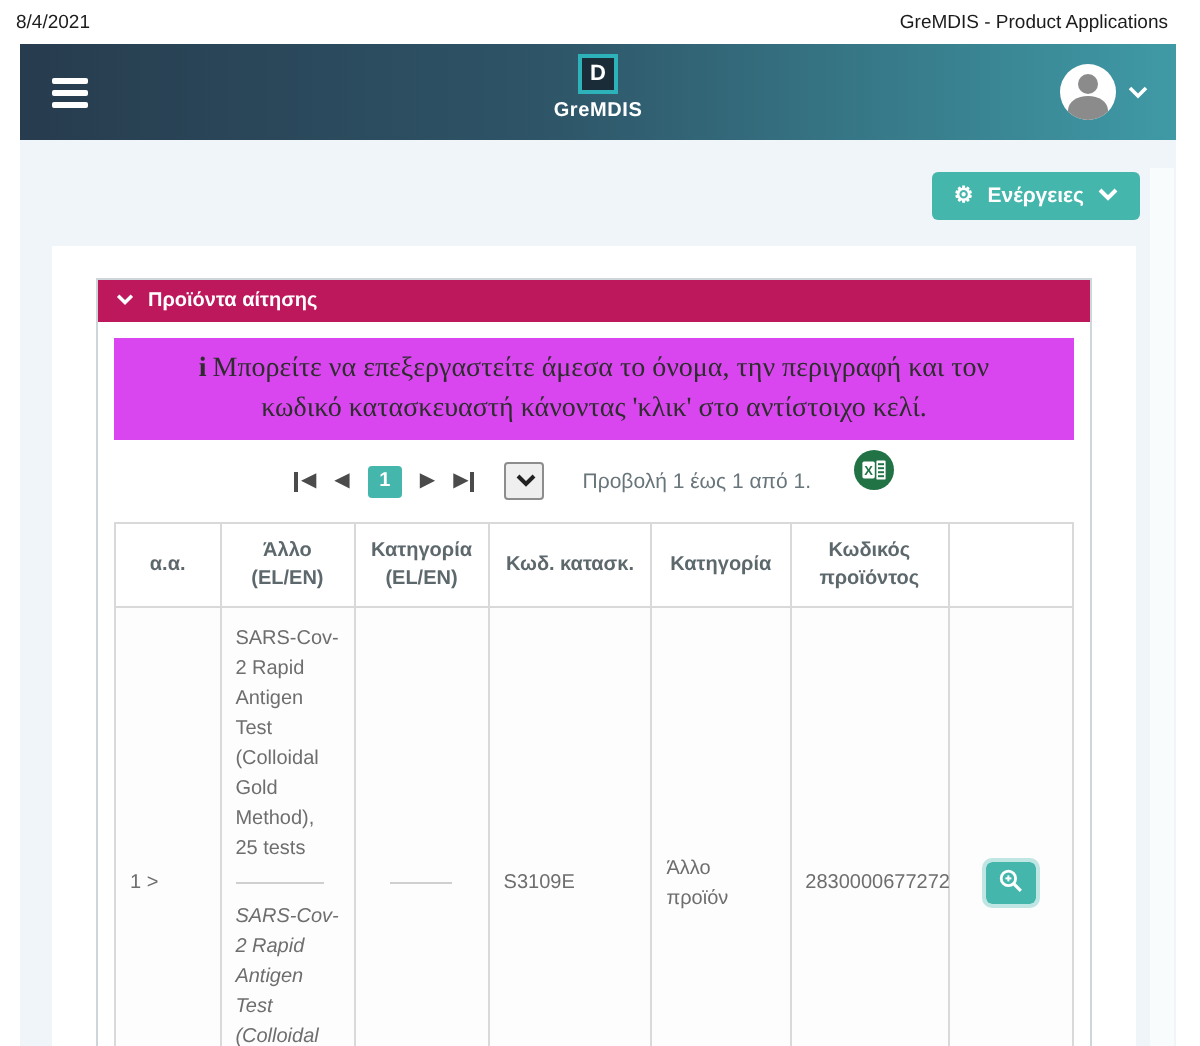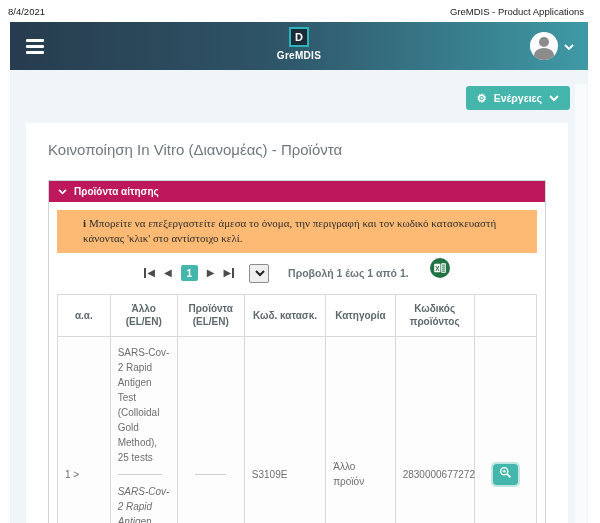--- a/index.html
+++ b/index.html
@@ -51,38 +51,38 @@
   .card { background:#fff; margin:13px 20px 0 16px; padding:16px 8px 8px 8px;
     min-height:394px; }
   .page-title { color:#6f7a80; font-size:15px; font-weight:normal;
     margin:2px 6px 22px 14px; }
 
   
   .panel { margin:0 14px; border:1px solid #cdd6da; }
   .panel-header { background:#be185d; color:#fff; font-size:10px; font-weight:bold;
     padding:5px 9px; display:flex; align-items:center; gap:7px; cursor:pointer; }
   .panel-body { padding:8px; background:#fff; }
-  .info-box { background:#fdba74; color:#2d2d2d; 
-    font-family:"Liberation Serif", serif; font-size:11px; line-height:1.4;
+  .info-box { background:#d946ef; color:#2d2d2d; text-align:center;
+    font-family:"Liberation Serif", serif; font-size:14px; line-height:1.4;
     padding:6px 26px; }
   .info-box .i-ico { font-weight:bold; margin-right:3px; }
 
   
   .pagination-row { display:flex; align-items:center; justify-content:center;
     gap:9px; padding:11px 0 9px 0; }
   .pg-btn { color:#4b4b4b; font-size:10px; cursor:pointer; line-height:1;
     display:inline-flex; align-items:center; }
   .pg-edge { border-left:2px solid #4b4b4b; padding-left:1px; }
   .pg-edge-r { border-right:2px solid #4b4b4b; padding-right:1px; }
   .pg-current { background:#44b6ac; color:#fff; font-size:10px; font-weight:bold;
     width:17px; height:16px; display:inline-flex; align-items:center;
     justify-content:center; border-radius:2px; cursor:pointer; }
   .pg-size { font-family:inherit; font-size:10px; color:#222; border:1px solid #8d8d8d;
     border-radius:2px; height:19px; width:20px; margin-left:6px; }
-  .pg-summary { color:#68757a; font-size:10.5px; font-weight:bold; margin-left:10px;text-align:right; }
+  .pg-summary { color:#68757a; font-size:10.5px; font-weight:normal; margin-left:10px;text-align:right; }
   .excel-ico { margin-left:12px; margin-top:-6px; cursor:pointer; display:inline-block; }
 
   
   table { width:100%; border-collapse:collapse; table-layout:fixed;
     font-size:10px; color:#6e6e6e; margin-top:2px; }
   th { border:1px solid #d9d9d9; padding:7px 3px; font-weight:bold; color:#5d686d;
     line-height:1.35; vertical-align:middle; text-align:center; background:#fff; }
   td { border:1px solid #d9d9d9; padding:8px 7px; vertical-align:middle;
     text-align:left; line-height:1.5; background:#fdfdfd; }
   col.c-idx{width:11%} col.c-name{width:14%} col.c-desc{width:14%}
@@ -137,21 +137,20 @@
       <span>Ενέργειες</span>
       <span>
         <svg width="10" height="7" viewBox="0 0 10 7">
             <polyline points="1,1 5,5 9,1" fill="none" stroke="#ffffff" stroke-width="2"></polyline>
           </svg>
       </span>
     </button>
   </div>
 
   <div class="card">
-    <h1 class="page-title">Κοινοποίηση In Vitro (Διανομέας) - Προϊόντα</h1>
 
     <div class="panel">
       <div class="panel-header">
         <span>
           <svg width="9" height="6" viewBox="0 0 10 7">
               <polyline points="1,1 5,5 9,1" fill="none" stroke="#ffffff" stroke-width="2"></polyline>
             </svg>
         </span>
         <span>Προϊόντα αίτησης</span>
       </div>
@@ -193,21 +192,21 @@
               <col class="c-desc">
               <col class="c-man">
             <col class="c-cat">
               <col class="c-code">
               <col class="c-act">
           </colgroup>
           <thead>
             <tr>
               <th>α.α.</th>
               <th>Άλλο (EL/EN)</th>
-              <th>Προϊόντα (EL/EN)</th>
+              <th>Κατηγορία (EL/EN)</th>
               <th>Κωδ. κατασκ.</th>
               <th>Κατηγορία</th>
               <th>Κωδικός προϊόντος</th>
               <th></th>
             </tr>
           </thead>
           <tbody>
             <tr>
               <td>1 &gt;</td>
               <td>

